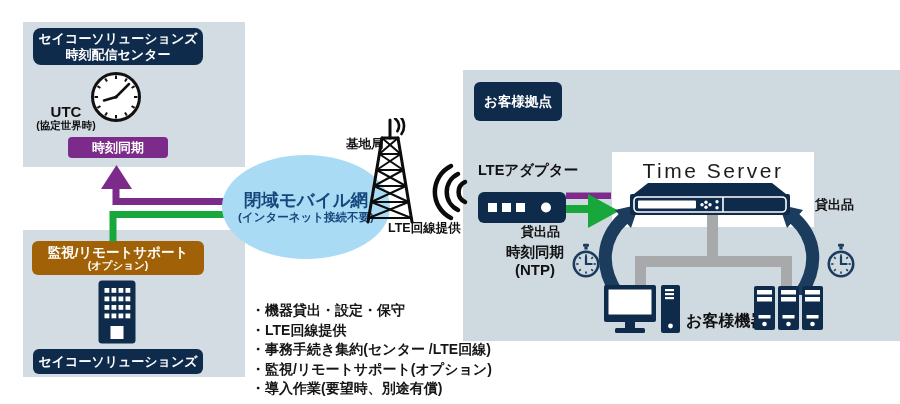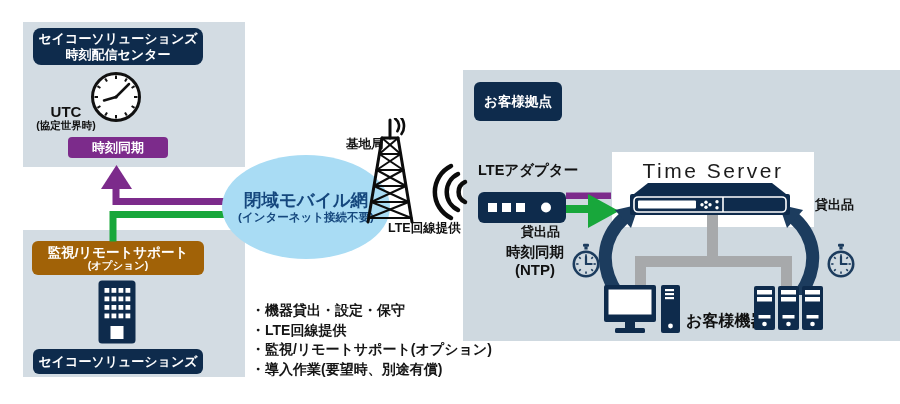--- a/index.html
+++ b/index.html
@@ -331,17 +331,18 @@
         <rect x="52.5" y="29" width="12" height="3.5"></rect>
       <circle cx="10.5" cy="38" r="2.3"></circle>
         <circle cx="34.5" cy="38" r="2.3"></circle>
         <circle cx="58.5" cy="38" r="2.3"></circle>
     </g>
   </svg>
 
   <ul class="abs" id="services">
     <li>・機器貸出・設定・保守</li>
     <li>・LTE回線提供</li>
+    <li>・事務手続き集約(センター /LTE回線)</li>
     <li>・監視/リモートサポート(オプション)</li>
     <li>・導入作業(要望時、別途有償)</li>
   </ul>
 
 </div>
 
 </body></html>

